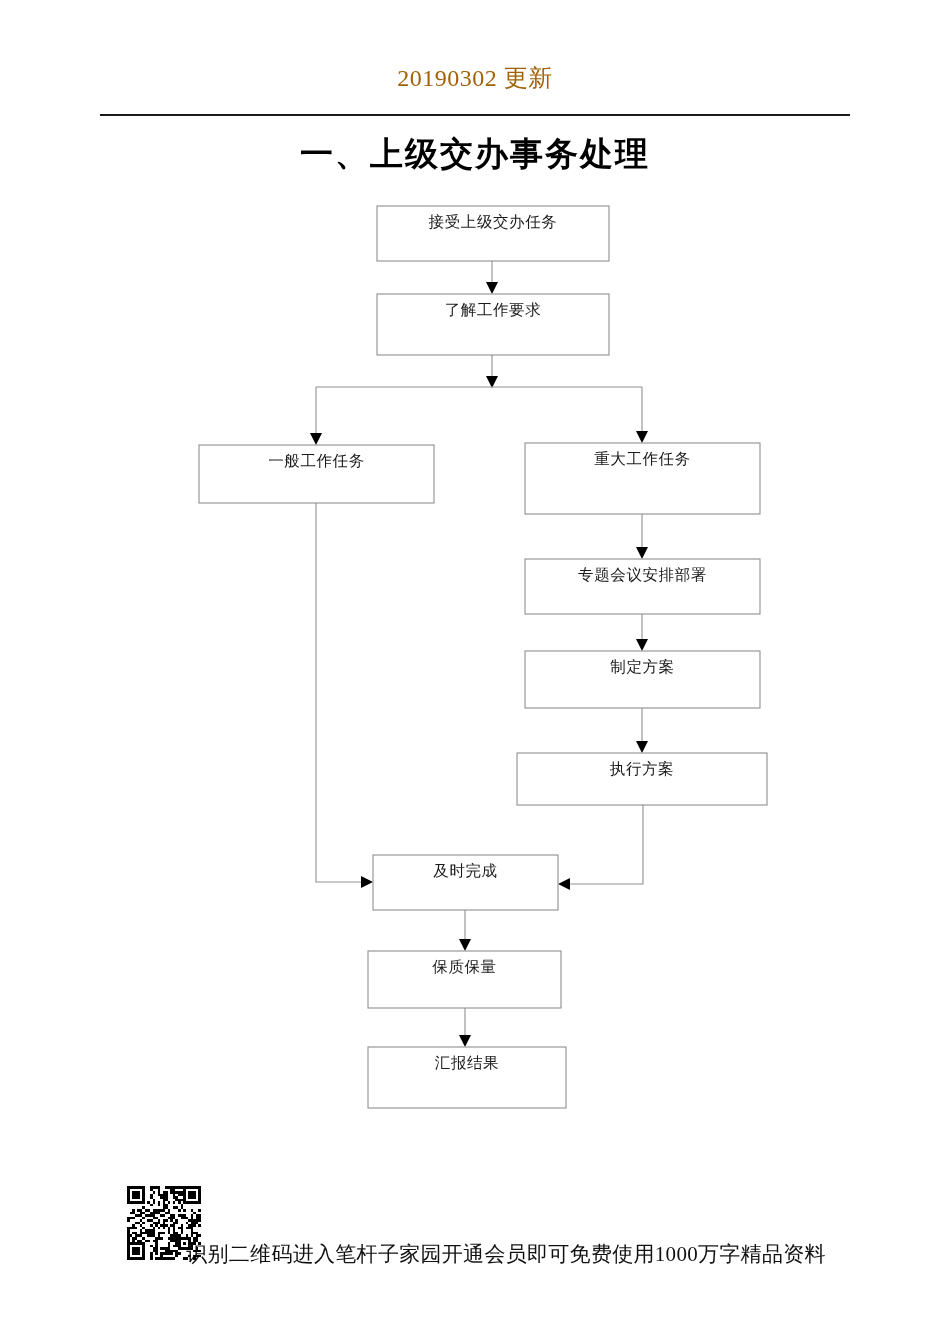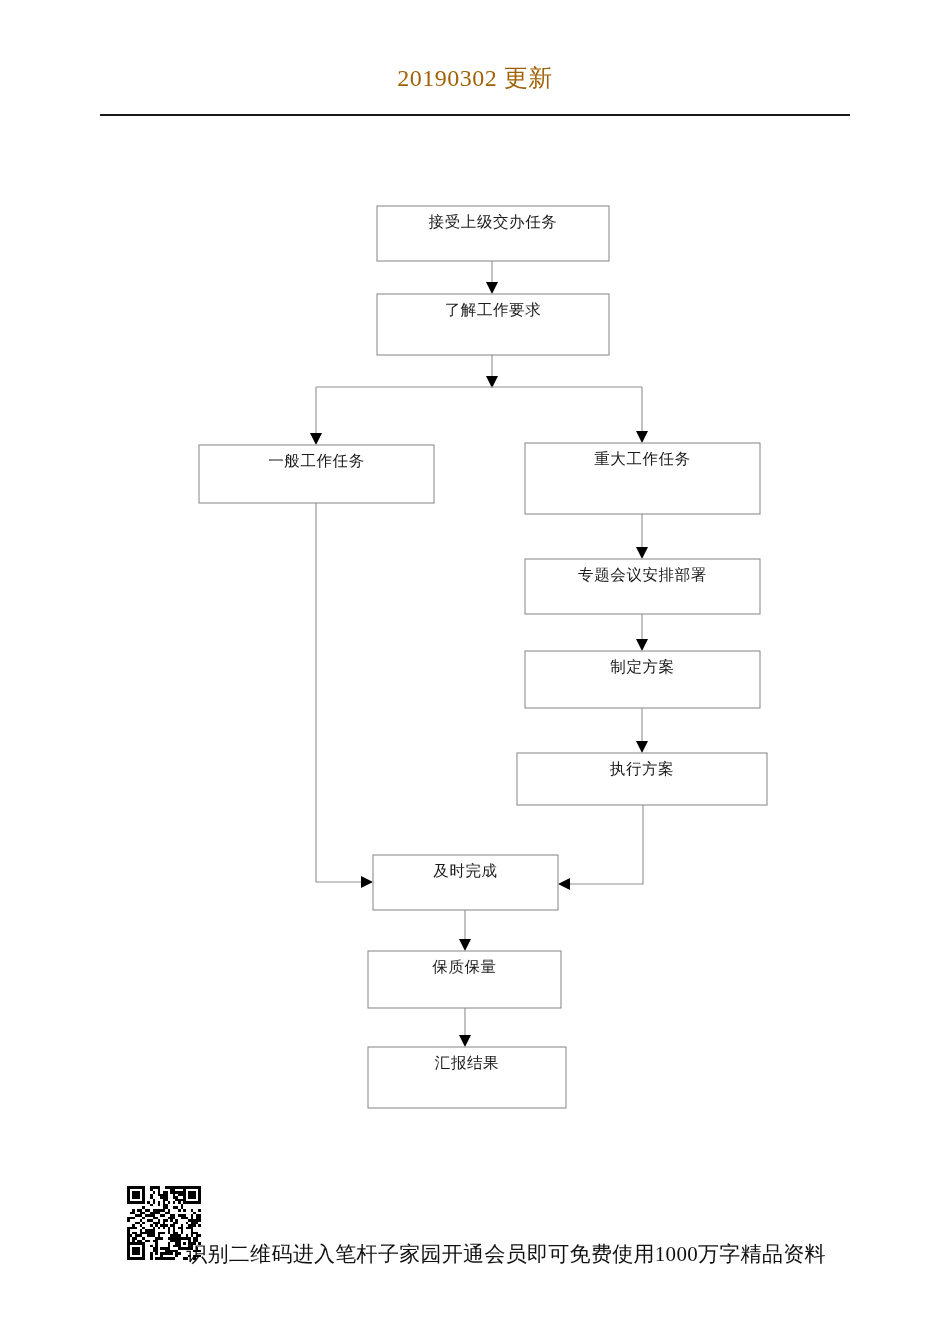--- a/index.html
+++ b/index.html
@@ -100,20 +100,21 @@
     padding-left: 31px;
   }
 </style>
 </head>
 <body>
 
 <div id="page">
 
   <div class="header-note">20190302 更新</div>
   <div class="header-rule"></div>
+  <div class="page-title">一、上级交办事务处理</div>
 
   <svg id="flow" viewBox="0 0 950 1344">
     <g id="edges">
 
       <path class="edge-line" d="M 492 261 L 492 287"></path>
       <polygon class="edge-head" points="492,294 486,282 498,282"></polygon>
 
       <path class="edge-line" d="M 492 355 L 492 380"></path>
       <polygon class="edge-head" points="492,388 486,376 498,376"></polygon>
 

